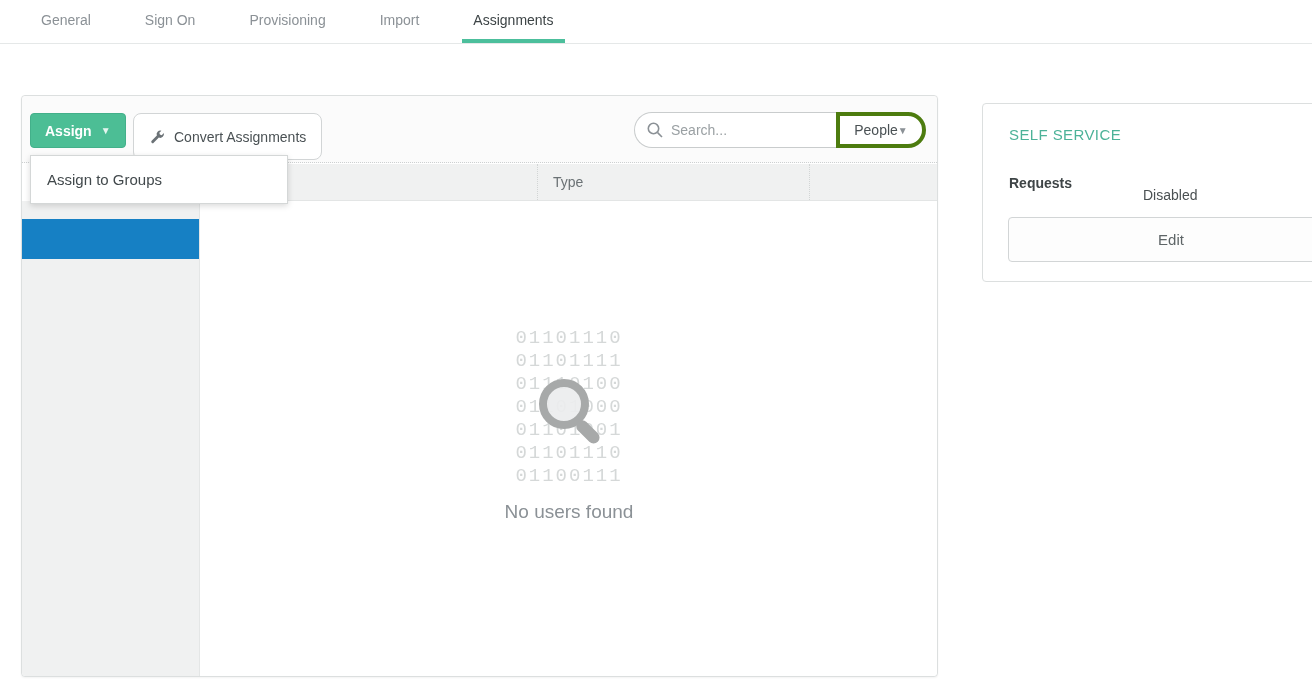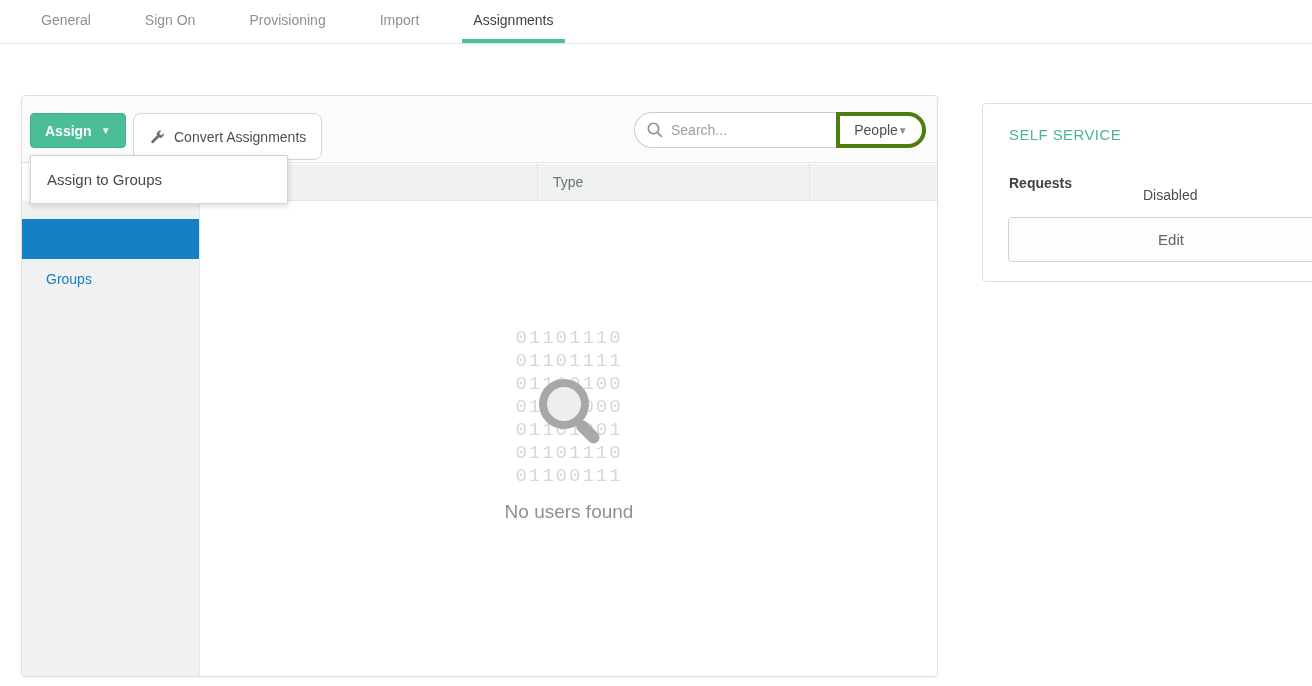--- a/index.html
+++ b/index.html
@@ -172,21 +172,20 @@
     <div class="content">
 
       <div class="header-row">
         <div class="col-divider divider-1"></div>
         <div class="type-label">Type</div>
         <div class="col-divider divider-2"></div>
       </div>
 
       <div class="side-nav">
         <div class="side-item selected"></div>
-        <div class="side-item link">Groups</div>
       </div>
 
       <div class="body-area">
         <div class="binary-block">
           <div>01101110</div>
           <div>01101111</div>
           <div>01110100</div>
           <div>01101000</div>
           <div>01101001</div>
           <div>01101110</div>

